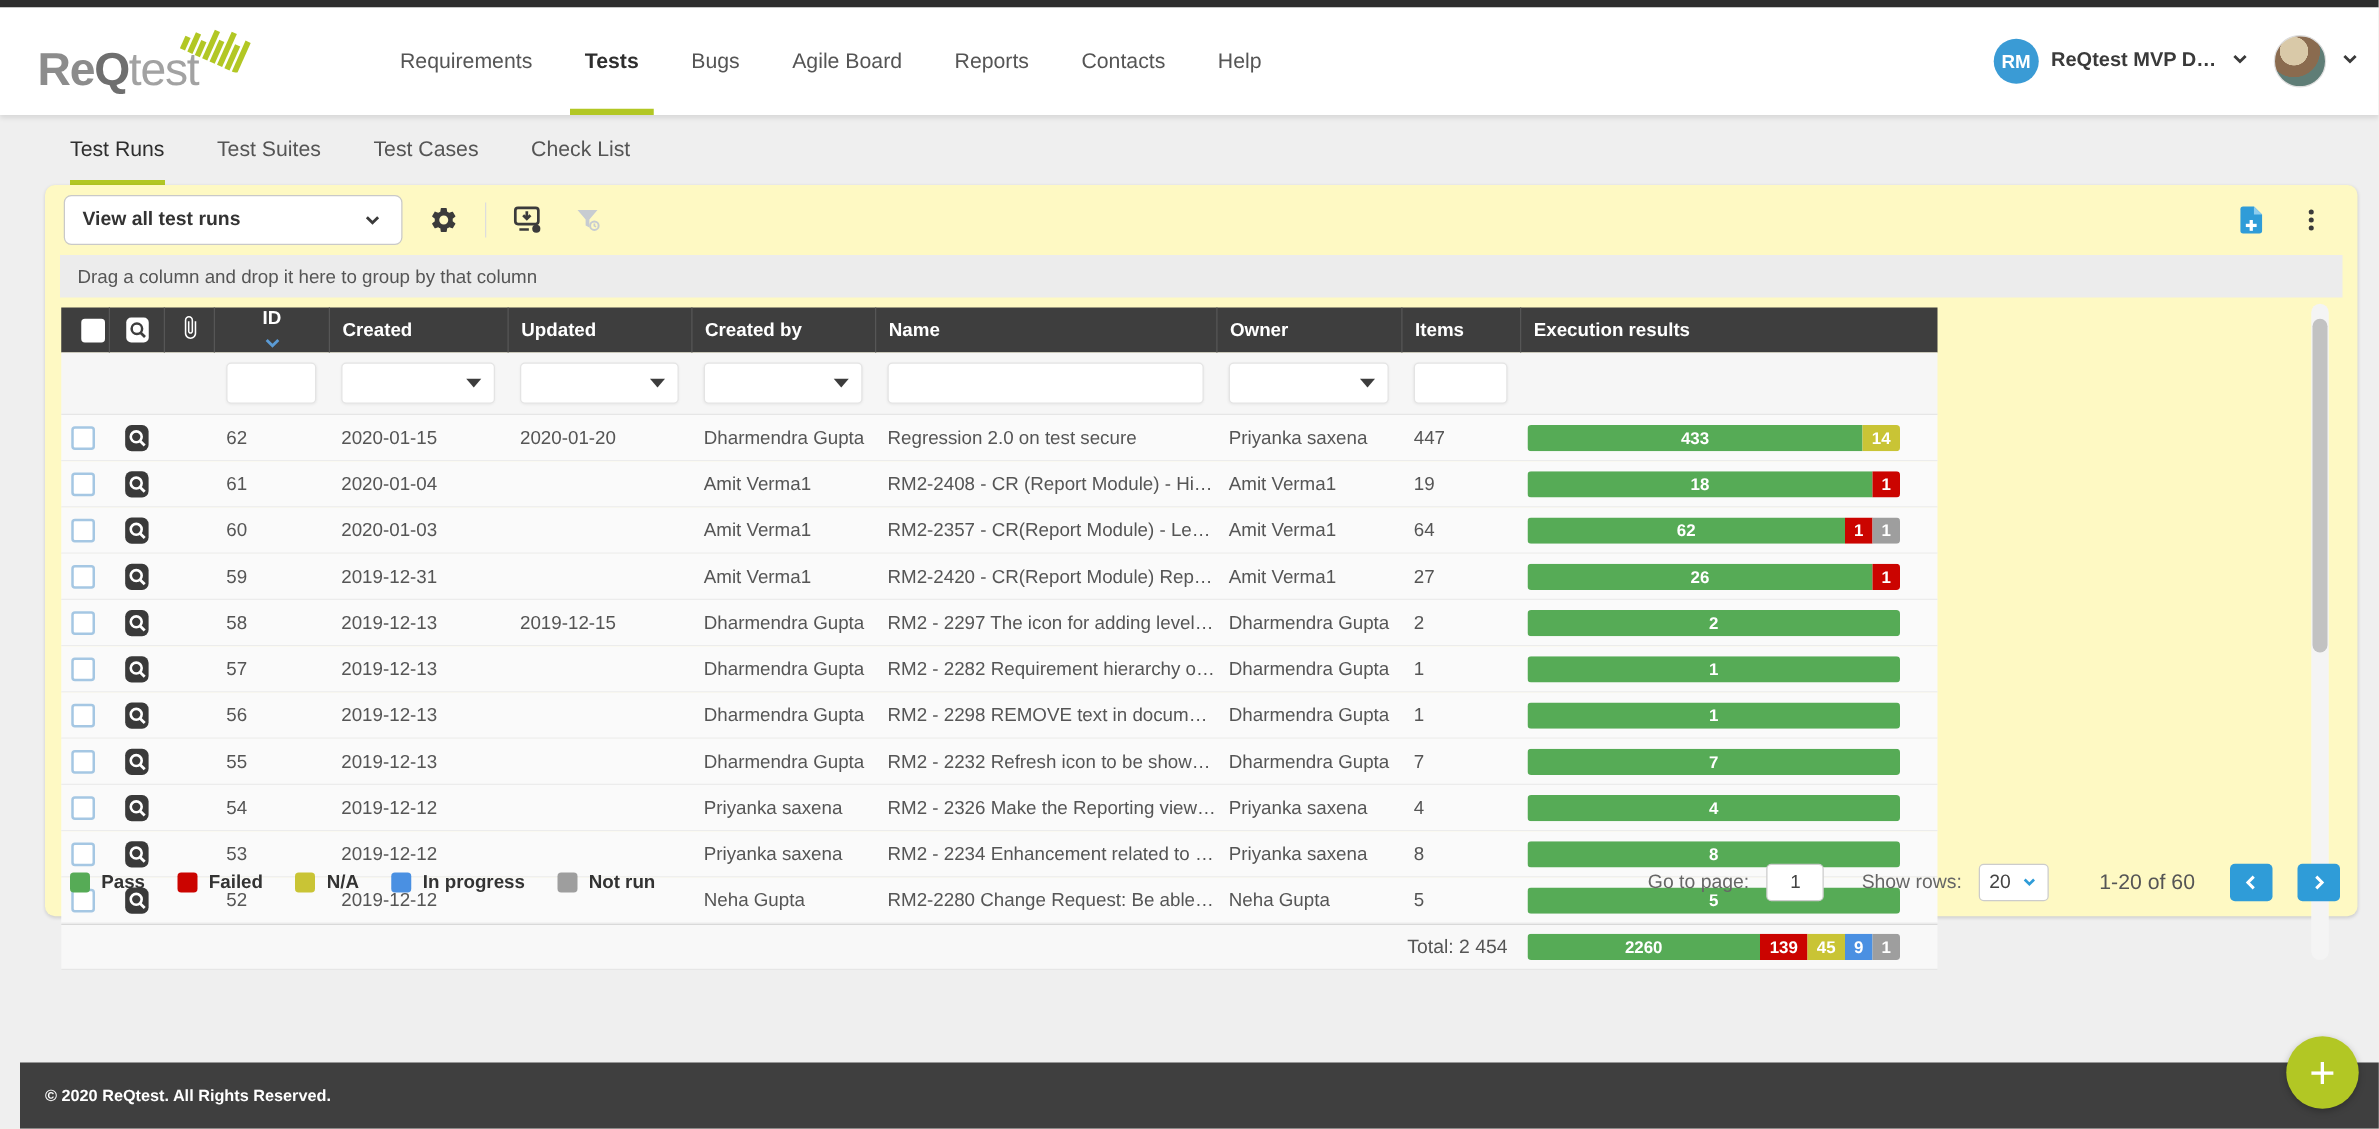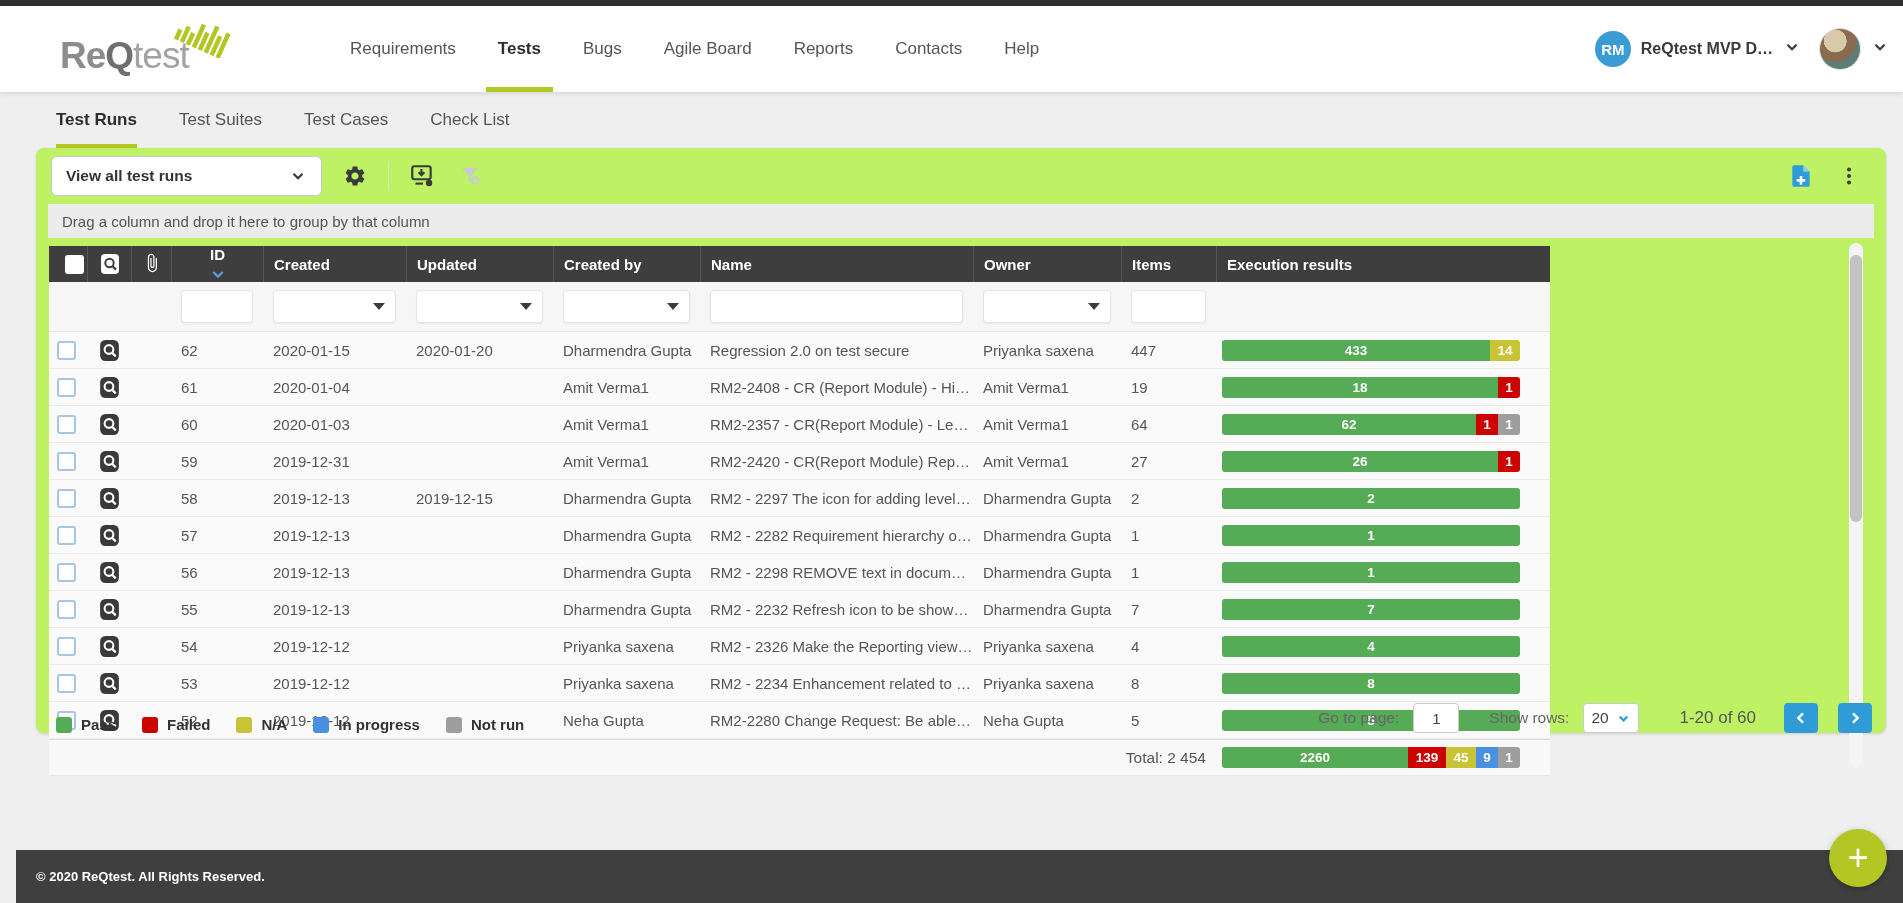--- a/index.html
+++ b/index.html
@@ -1,43 +1,43 @@
 <!DOCTYPE html>
 <html><head>
 <meta charset="utf-8">
 <style>
   * { box-sizing: border-box; margin: 0; padding: 0; }
   html,body { width:1903px; height:903px; font-family:"Liberation Sans", sans-serif; background:#efefef; overflow:hidden; position:relative; }
 
   
   .topstrip { height:6px; background:#2e2e2e; }
   .header { height:86px; background:#fff; display:flex; align-items:stretch; box-shadow:0 2px 4px rgba(0,0,0,.10); position:relative; z-index:5; }
-  .logo { display:flex; align-items:center; margin-left:60px; position:relative; width:190px; }
+  .logo { display:flex; align-items:center; margin-left:30px; position:relative; width:190px; }
   .logo-text { font-size:37px; letter-spacing:-1px; margin-top:14px; }
   .logo-re { color:#8c8c8c; font-weight:700; }
   .logo-q  { color:#6f6f6f; font-weight:700; }
   .logo-test { color:#a2a2a2; font-weight:400; }
   .logo-bars { position:absolute; left:106px; top:6px; }
   .main-nav { display:flex; align-items:stretch; gap:42px; margin-left:100px; }
   .nav-item { display:flex; align-items:center; font-size:17px; color:#555; cursor:pointer; position:relative; }
   .nav-item.active { font-weight:700; color:#2e2e2e; }
   .nav-item.active::after { content:""; position:absolute; bottom:0; left:-12px; right:-12px; height:5px; background:#b2c724; }
   .account { margin-left:auto; display:flex; align-items:center; gap:10px; padding-right:14px; }
   .rm-badge { width:36px; height:36px; border-radius:50%; background:#3a9bd5; color:#fff; font-size:15px; font-weight:700; display:flex; align-items:center; justify-content:center; }
   .account-name { font-size:16px; font-weight:700; color:#3a3a3a; }
   .avatar { width:42px; height:42px; border-radius:50%; background:radial-gradient(circle at 38% 30%, #d9c9a8 0 30%, #8a6b4f 31% 55%, #5f7d76 56% 100%); border:1px solid #ddd; margin-left:8px; }
   .chev { display:inline-block; }
 
   
   .subnav { display:flex; gap:42px; padding:18px 0 0 56px; height:56px; }
   .subtab { font-size:17px; color:#555; padding-bottom:10px; cursor:pointer; }
-  .subtab.active { font-weight:700; color:#2e2e2e; border-bottom:4px solid #b2c724; }
+  .subtab.active { font-weight:400; color:#2e2e2e; border-bottom:4px solid #b2c724; }
 
   
-  .panel { position:absolute; left:36px; top:148px; width:1850px; height:585px; background:#bef264; border-radius:8px; box-shadow:0 1px 3px rgba(0,0,0,.14); }
+  .panel { position:absolute; left:36px; top:148px; width:1850px; height:585px; background:#fef9c3; border-radius:8px; box-shadow:0 1px 3px rgba(0,0,0,.14); }
   .toolbar { height:56px; display:flex; align-items:center; padding:0 22px 0 15px; gap:18px; }
   .view-select { width:271px; height:40px; border:1px solid #c9c9c9; border-radius:6px; display:flex; align-items:center; justify-content:space-between; padding:0 14px; font-size:15.5px; font-weight:700; color:#333; cursor:pointer; background:#fff; }
   .tool-icon { width:30px; height:30px; display:flex; align-items:center; justify-content:center; cursor:pointer; color:#3b3b3b; }
   .tool-divider { width:1px; height:28px; background:#ddd; }
   .toolbar-spacer { flex:1; }
 
   .band { margin:0 12px; height:34px; background:#ececec; display:flex; align-items:center; padding-left:14px; font-size:15px; color:#555; }
 
   
   .table { margin:8px 0 0 13px; width:1501px; --cols:38px 44px 40px 92px 143px 147px 147px 273px 148px 95px 334px; }
@@ -63,21 +63,21 @@
   .seg { display:flex; align-items:center; justify-content:center; color:#fff; font-size:13.5px; font-weight:700; }
 
   .total-row { background:#f8f8f8; height:37px; border-top:1px solid #d9d9d9; border-bottom:1px solid #e6e6e6; font-size:15.5px; color:#555; }
   .total-label { grid-column:1 / 11; text-align:right; padding-right:10px; }
 
   
   .vscroll-track { position:absolute; right:23px; top:95px; width:14px; height:525px; background:#f4f4f4; border-radius:7px; }
   .vscroll-thumb { position:absolute; left:1px; top:12px; width:12px; height:267px; background:#c2c2c2; border-radius:6px; cursor:pointer; }
 
   
-  .panel-footer { position:absolute; left:0; right:0; bottom:0; height:55px; display:flex; align-items:flex-end; padding:0 14px 0 20px; }
+  .panel-footer { position:absolute; left:0; right:0; bottom:0; height:55px; display:flex; align-items:center; padding:0 14px 0 20px; }
   .legend { display:flex; gap:26px; align-items:center; }
   .legend-item { display:flex; gap:9px; align-items:center; }
   .legend-swatch { width:16px; height:16px; border-radius:3px; }
   .legend-label { font-size:15px; font-weight:700; color:#333; }
   .pager { margin-left:auto; display:flex; align-items:center; gap:14px; }
   .pager-label { font-size:15.5px; color:#666; }
   .page-input { width:46px; height:30px; border:1px solid #ccc; border-radius:4px; text-align:center; font-size:15px; color:#444; }
   .rows-select { width:56px; height:30px; border:1px solid #ccc; border-radius:4px; display:flex; align-items:center; justify-content:space-between; padding:0 7px; font-size:15.5px; color:#444; cursor:pointer; background:#fff; }
   .range-text { font-size:17px; color:#555; margin:0 14px 0 26px; }
   .pg-btn { width:34px; height:30px; border-radius:4px; background:#2f9cd8; display:flex; align-items:center; justify-content:center; cursor:pointer; border:none; }

